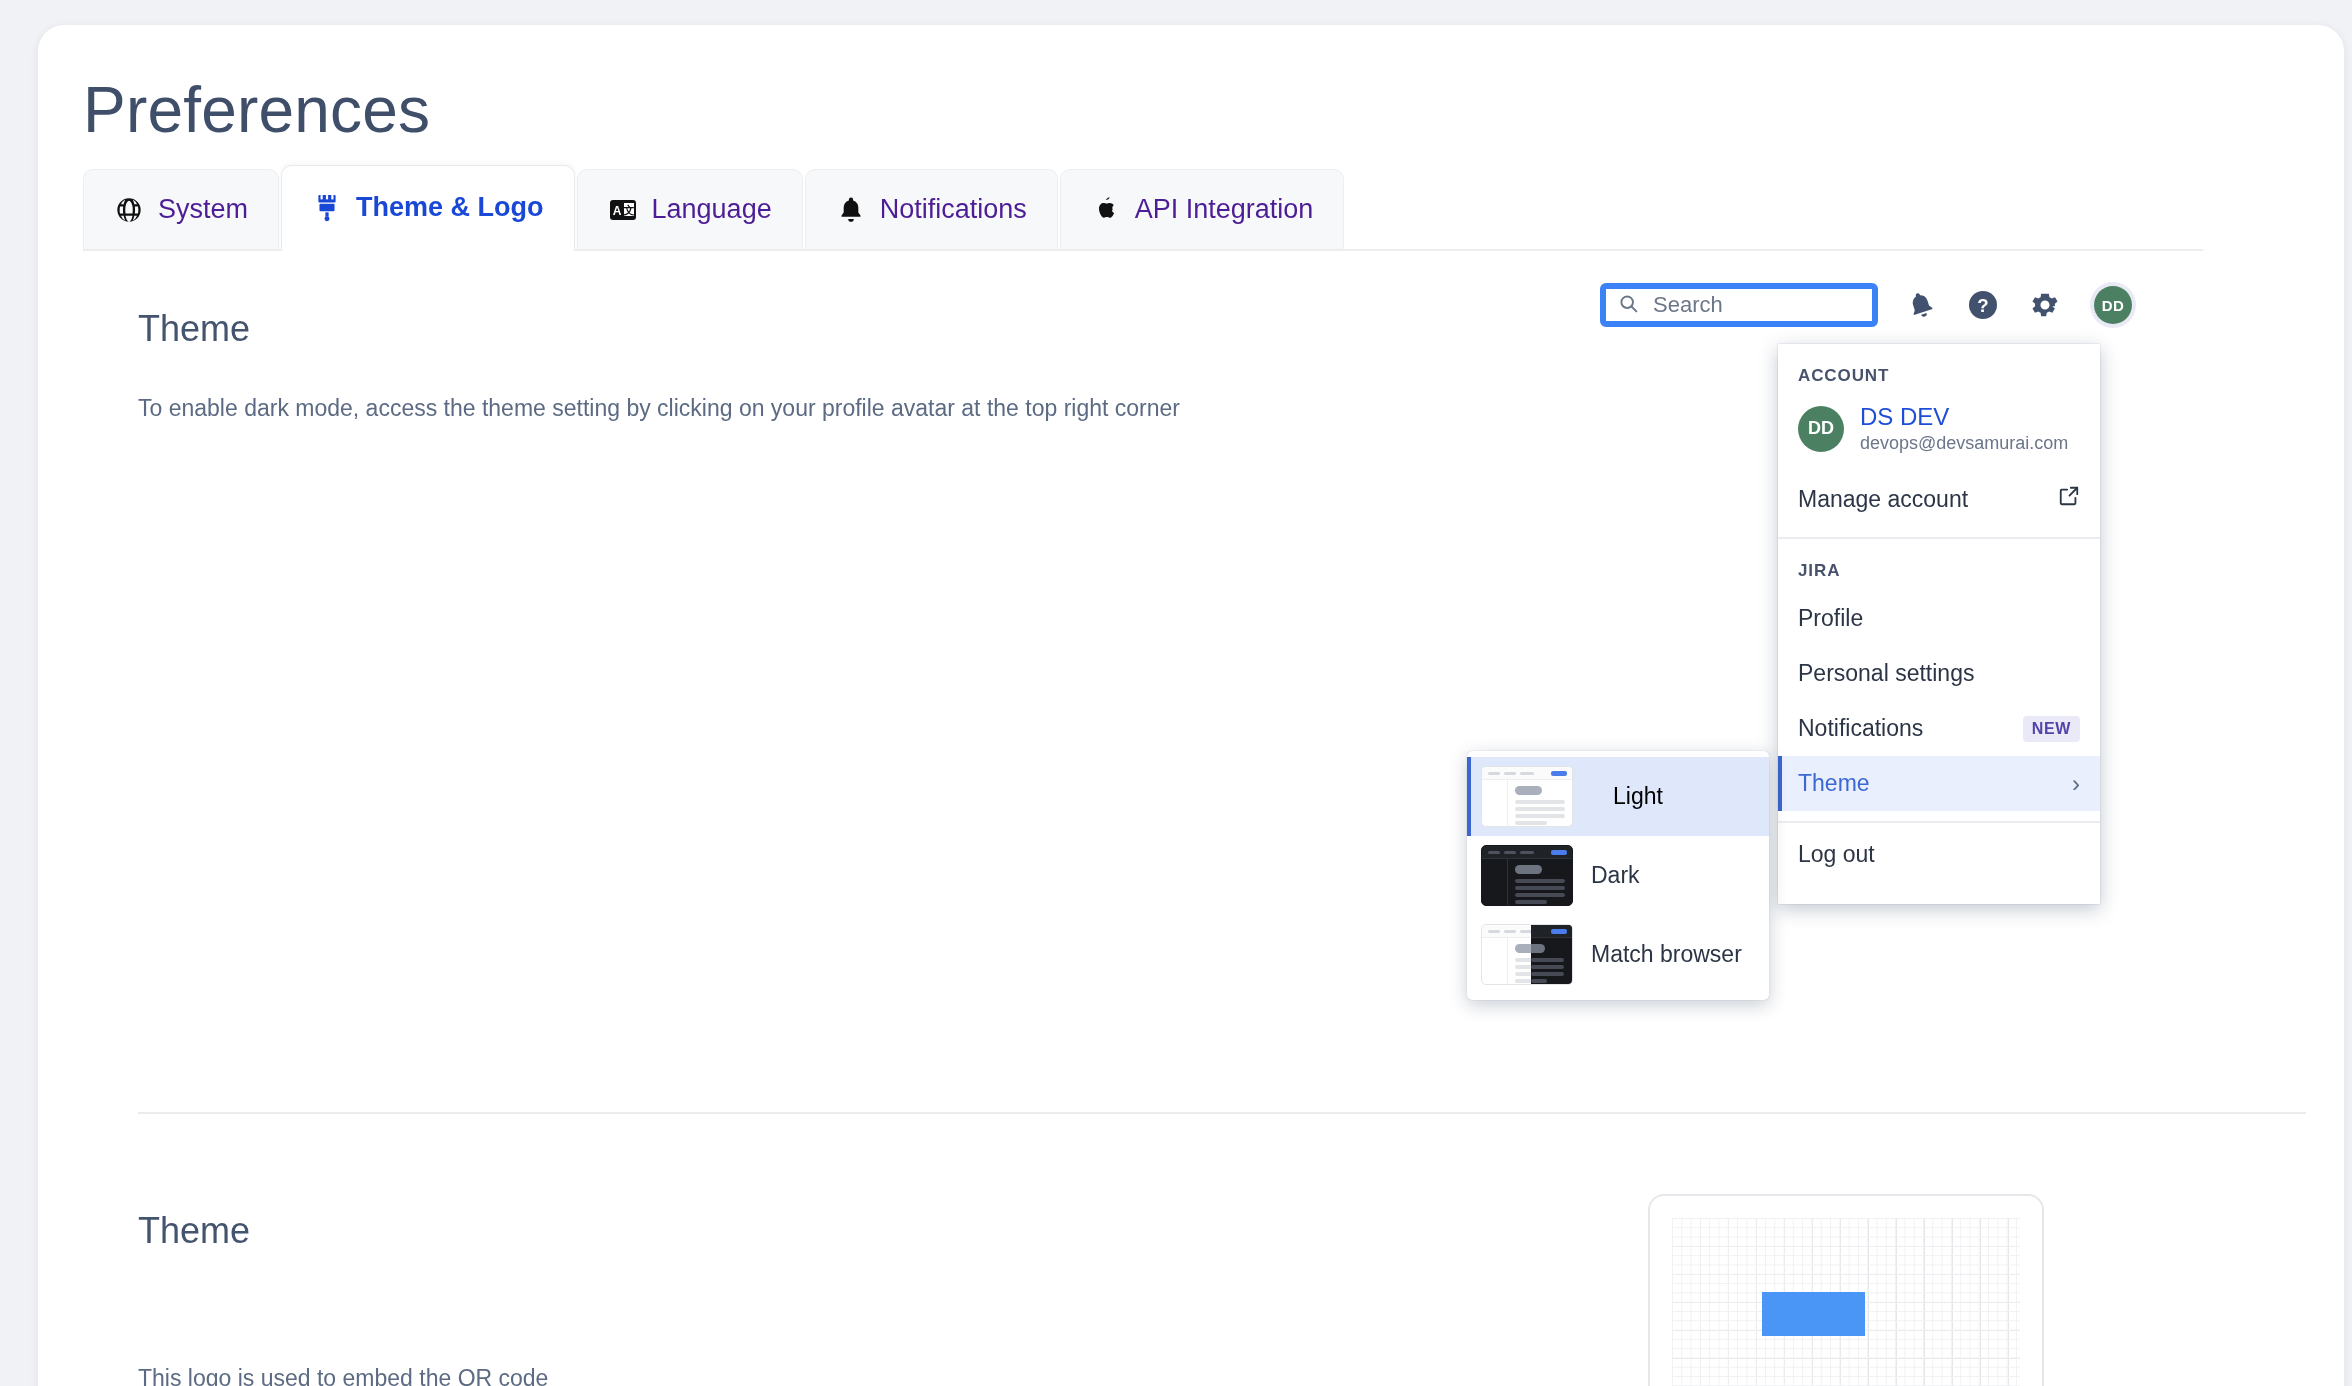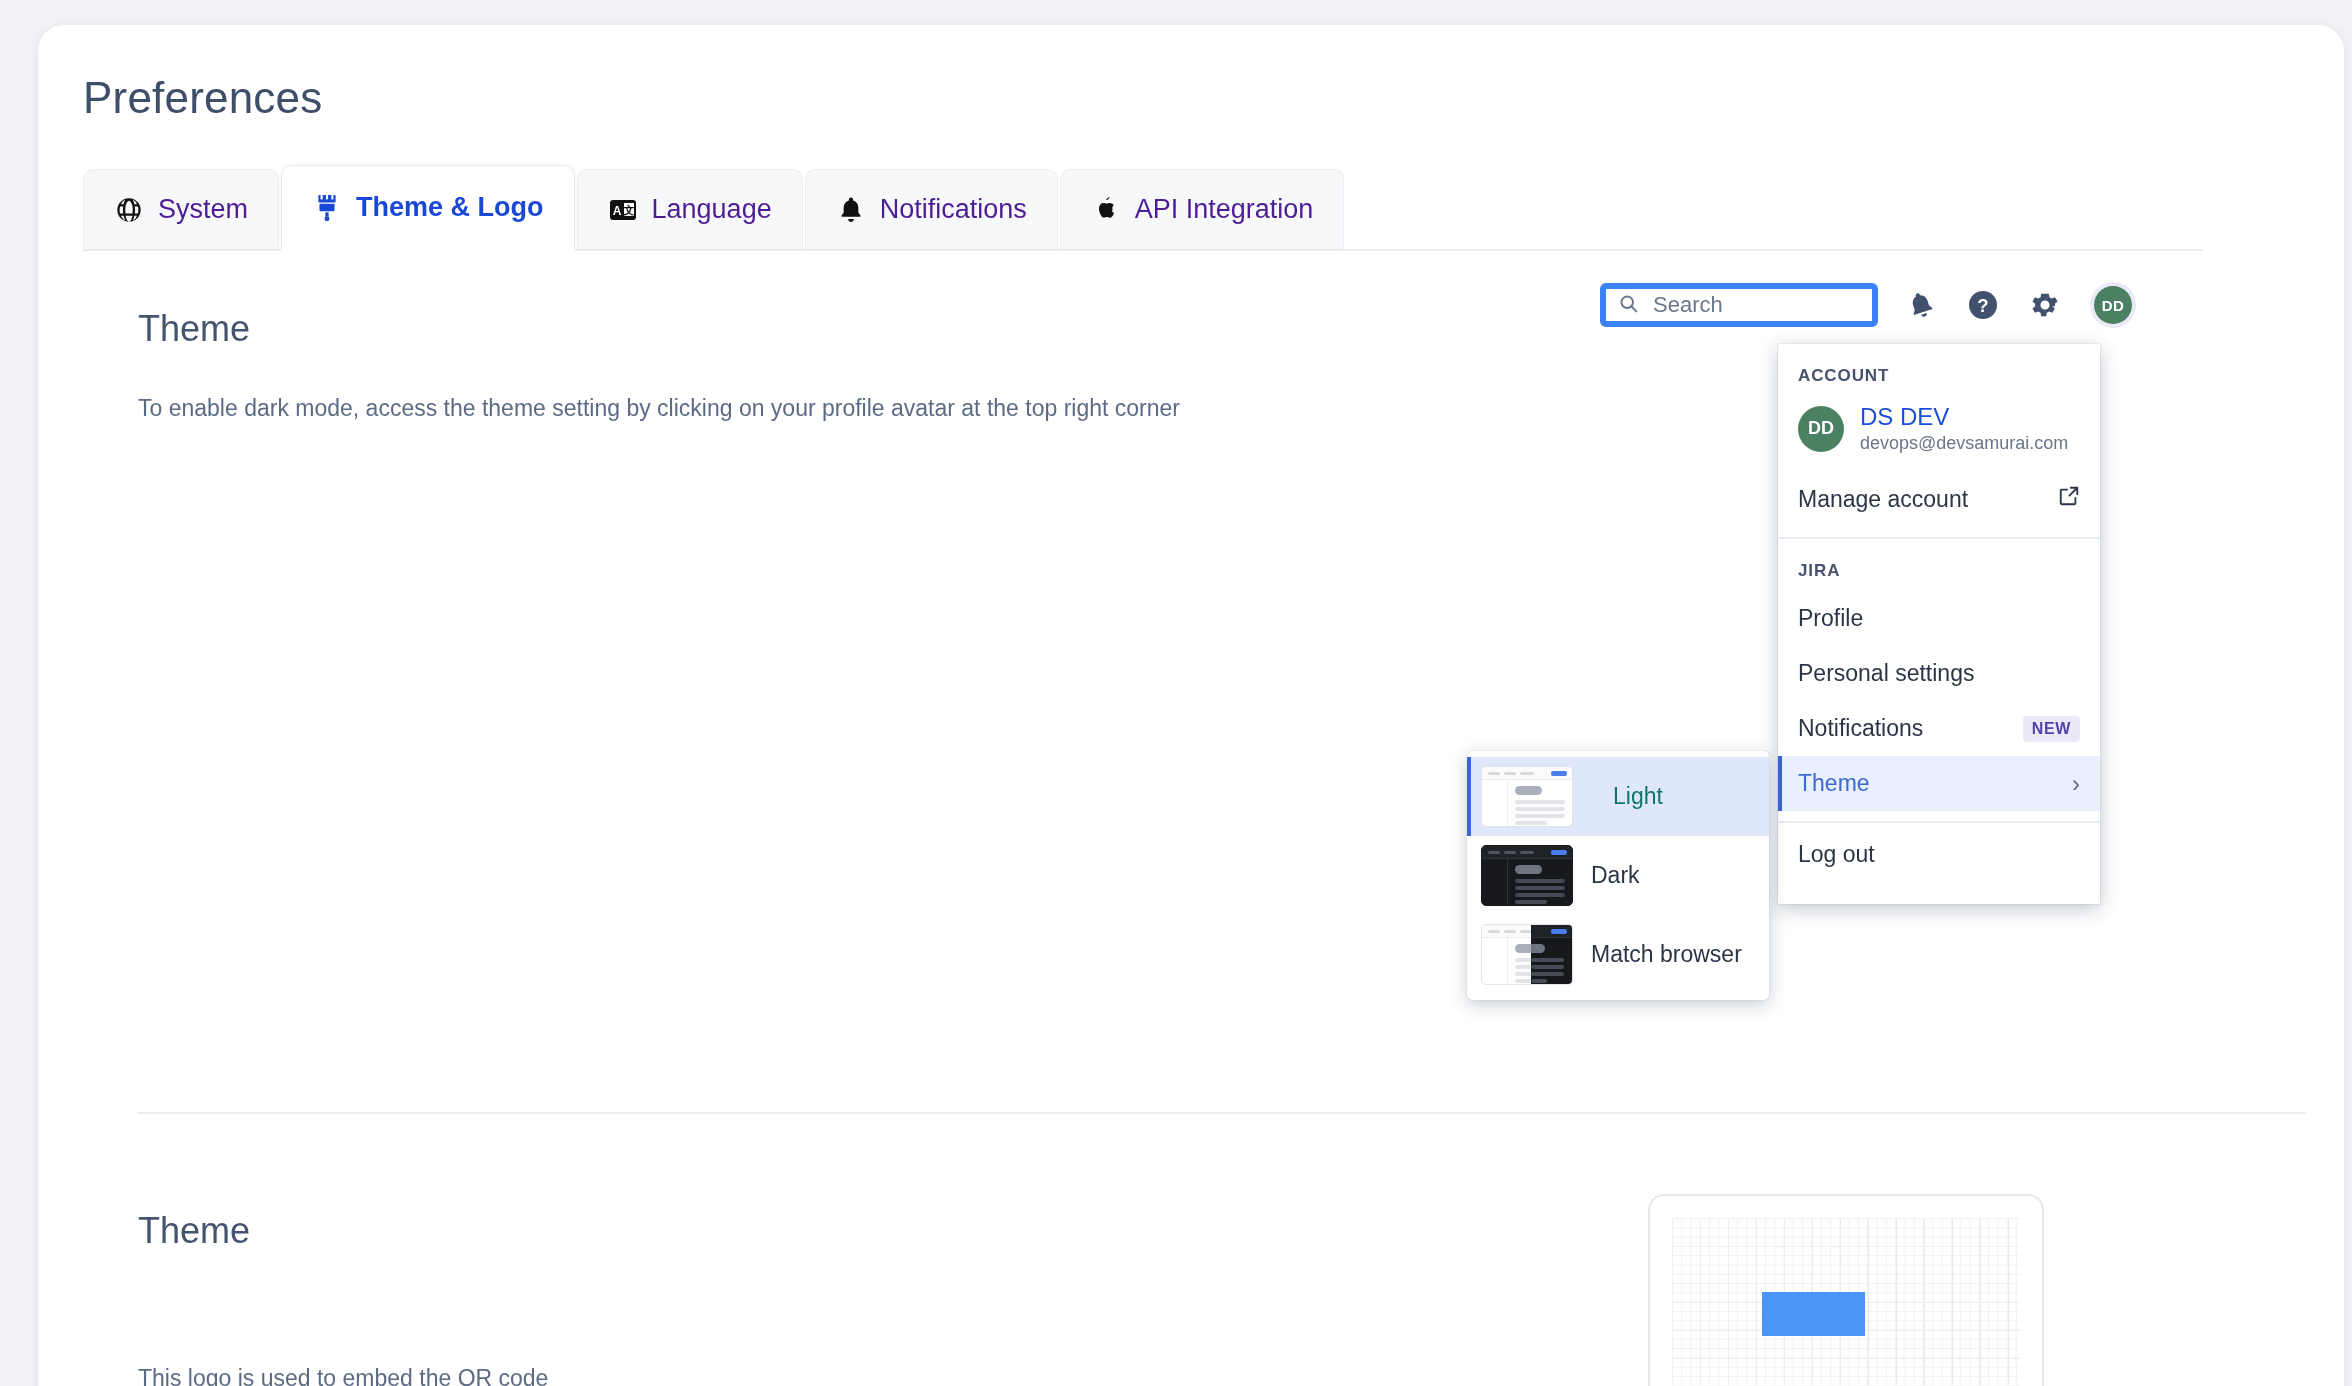--- a/index.html
+++ b/index.html
@@ -29,21 +29,21 @@
     border-radius: 26px 26px 0 0;
     box-shadow: 0 2px 10px rgba(23,43,77,.08);
     overflow: visible;
   }
 
   
   .page-title {
     position: absolute;
     left: 45px;
     top: 48px;
-    font-size: 44px;
+    font-size: 64px;
     font-weight: 400;
     color: #3f4e69;
     letter-spacing: .2px;
   }
 
   
   .tabs-wrap {
     position: absolute;
     left: 45px;
     top: 140px;
@@ -296,21 +296,21 @@
   .theme-opt {
     display: flex;
     align-items: center;
     gap: 18px;
     padding: 9px 14px;
     cursor: pointer;
     position: relative;
     font-size: 23px;
     color: #2c3545;
   }
-  .theme-opt.selected { background: #dfe7fa; color: #0f766e; gap: 40px; }
+  .theme-opt.selected { background: #dfe7fa; color: #000000; gap: 40px; }
   .theme-opt.selected::before {
     content:""; position:absolute; left:0; top:0; bottom:0;
     width:4px; background:#3b66d0;
   }
 
   
   .thumb {
     width: 92px; height: 61px;
     border-radius: 5px;
     overflow: hidden;

